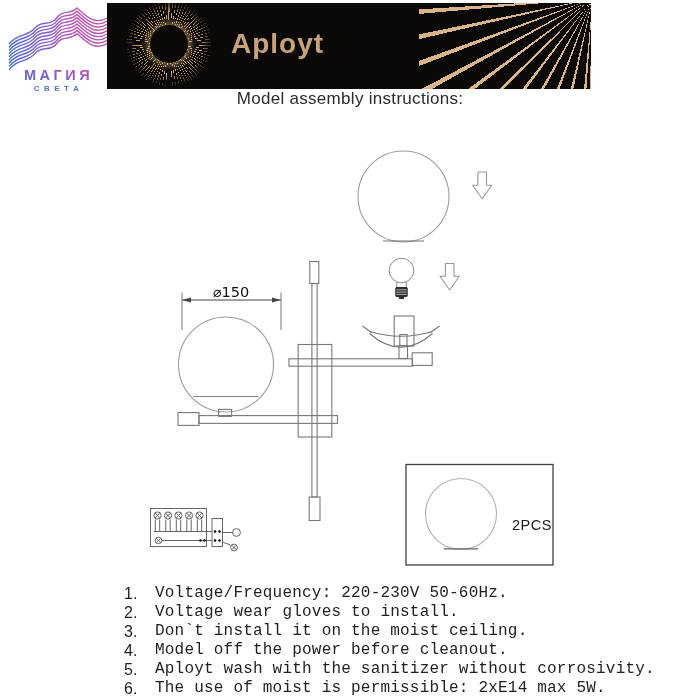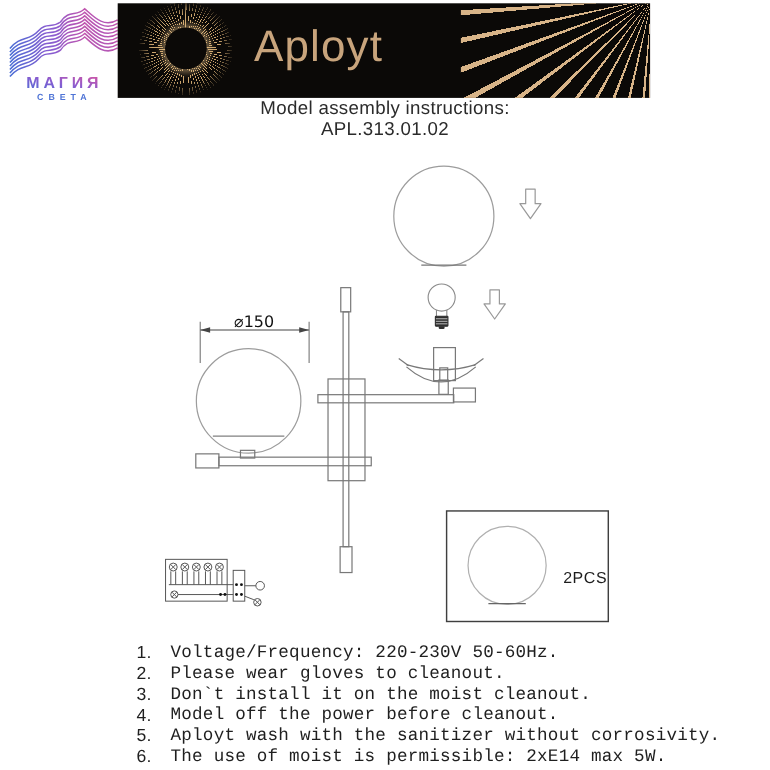--- a/index.html
+++ b/index.html
@@ -20,21 +20,21 @@
   .sunburst::before{
     content:'';position:absolute;inset:0;border-radius:50%;
     background:radial-gradient(circle,rgba(11,9,7,0) 52%,#0b0907 74%);
   }
   .sunburst::after{
     content:'';position:absolute;inset:23px;border-radius:50%;background:#0b0907;
     box-shadow:0 0 7px 3px rgba(236,198,140,.55);
   }
   .aployt{
     position:absolute;left:124px;top:50%;transform:translateY(-56%);
-    color:#c8a47c;font-size:40px;letter-spacing:1px;font-weight:400;
+    color:#c8a47c;font-size:28px;letter-spacing:1px;font-weight:700;
   }
   .rayfan{
     position:absolute;right:0;top:0;width:172px;height:86px;
     background:repeating-conic-gradient(from 184deg at 101% -5%,#d8b488 0deg 1.5deg,rgba(11,9,7,0) 1.5deg 8.1deg);
   }
   
   .title-block{
     position:absolute;left:0;top:90px;width:700px;text-align:center;
     color:#2b2b2b;font-size:17px;line-height:18.5px;letter-spacing:.3px;
   }
@@ -77,21 +77,20 @@
 </svg>
 
 <div class="banner">
   <div class="sunburst"></div>
   <div class="aployt">Aployt</div>
   <div class="rayfan"></div>
 </div>
 
 <div class="title-block">
   <div>Model assembly instructions:</div>
-  <div>APL.313.01.02</div>
 </div>
 
 <svg class="drawing" viewBox="0 0 700 700">
 
   <g fill="none">
     <circle cx="403.5" cy="196.5" r="45.5" stroke="#9c9c9c" stroke-width="1.1"></circle>
     <line x1="383" y1="241" x2="424" y2="241" stroke="#777" stroke-width="1.2"></line>
   </g>
 
   <path d="M477.9,172 h8.6 v13.2 h5.3 L482.2,198.8 L472.6,185.2 h5.3 Z" fill="#ffffff" stroke="#999" stroke-width="1.1" stroke-linejoin="round"></path>
@@ -208,25 +207,25 @@
   </g>
 </svg>
 
 <div class="instr">
   <div class="row">
     <span class="num">1.</span>
     <span class="txt">Voltage/Frequency: 220-230V 50-60Hz.</span>
   </div>
   <div class="row">
     <span class="num">2.</span>
-    <span class="txt">Please wear gloves to cleanout.</span>
+    <span class="txt">Voltage wear gloves to install.</span>
   </div>
   <div class="row">
     <span class="num">3.</span>
-    <span class="txt">Don`t install it on the moist cleanout.</span>
+    <span class="txt">Don`t install it on the moist ceiling.</span>
   </div>
   <div class="row">
     <span class="num">4.</span>
     <span class="txt">Model off the power before cleanout.</span>
   </div>
   <div class="row">
     <span class="num">5.</span>
     <span class="txt">Aployt wash with the sanitizer without corrosivity.</span>
   </div>
   <div class="row">

